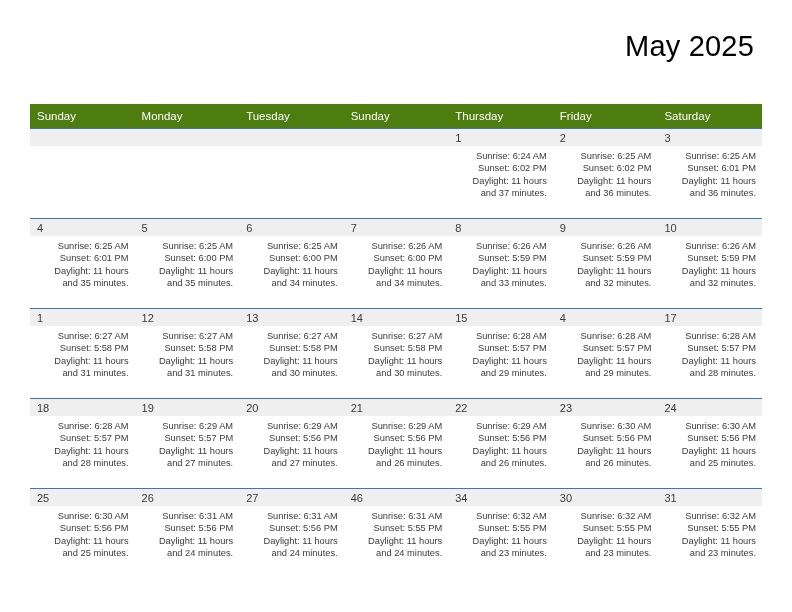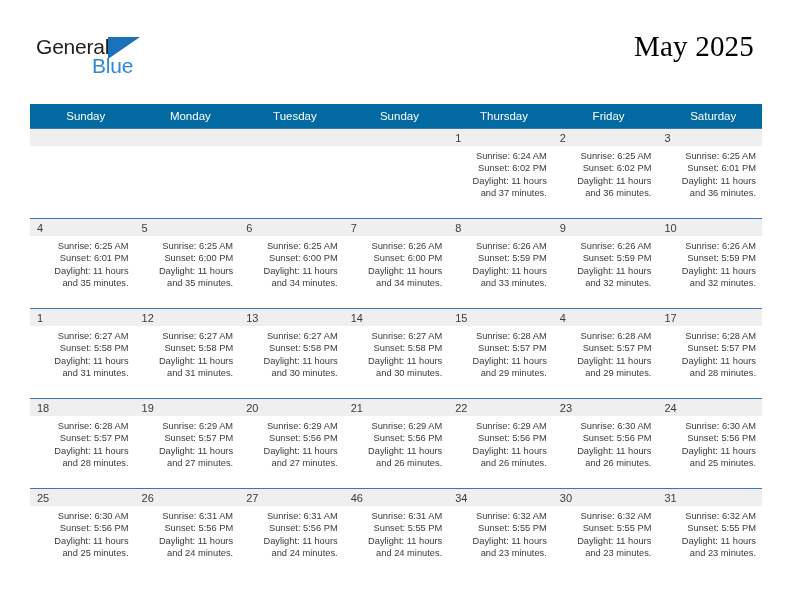--- a/index.html
+++ b/index.html
@@ -64,21 +64,20 @@
     line-height: 1;
     display: block;
     letter-spacing: -0.2px;
   }
 
   .title-block {
     position: absolute;
     right: 38px;
     top: 30px;
     text-align: left;
-    font-family: Liberation Serif, serif;
   }
 
   .cal-title {
     font-size: 29px;
     color: #000000;
     line-height: 1.15;
     font-weight: normal;
     letter-spacing: 0.2px;
   }
 
@@ -95,25 +94,25 @@
     left: 30px;
     top: 104px;
     width: 732px;
     border-collapse: collapse;
     table-layout: fixed;
   }
 
   .calendar col { width: 104.57px; }
 
   thead th {
-    background: #0369a1;
+    background: #4d7c0f;
     color: #ffffff;
     font-size: 11.5px;
     font-weight: normal;
-    text-align: center;
+    text-align: left;
     padding: 6px 0 6px 7px;
     height: 22px;
     vertical-align: middle;
   }
 
   tbody tr { height: 90px; }
 
   tbody td {
     vertical-align: top;
     padding: 0;
@@ -147,27 +146,20 @@
 
   .cell-details div { white-space: nowrap; }
 </style>
 </head>
 <body>
 
 <div class="page">
 
   <div class="header">
 
-    <div class="logo-block">
-      <div class="logo-row-1">
-        <span class="logo-general">General</span>
-        <span class="logo-triangle"></span>
-      </div>
-      <span class="logo-blue">Blue</span>
-    </div>
 
     <div class="title-block">
       <div class="cal-title">May 2025</div>
     </div>
 
   </div>
 
   <table class="calendar">
     <colgroup>
       <col>

